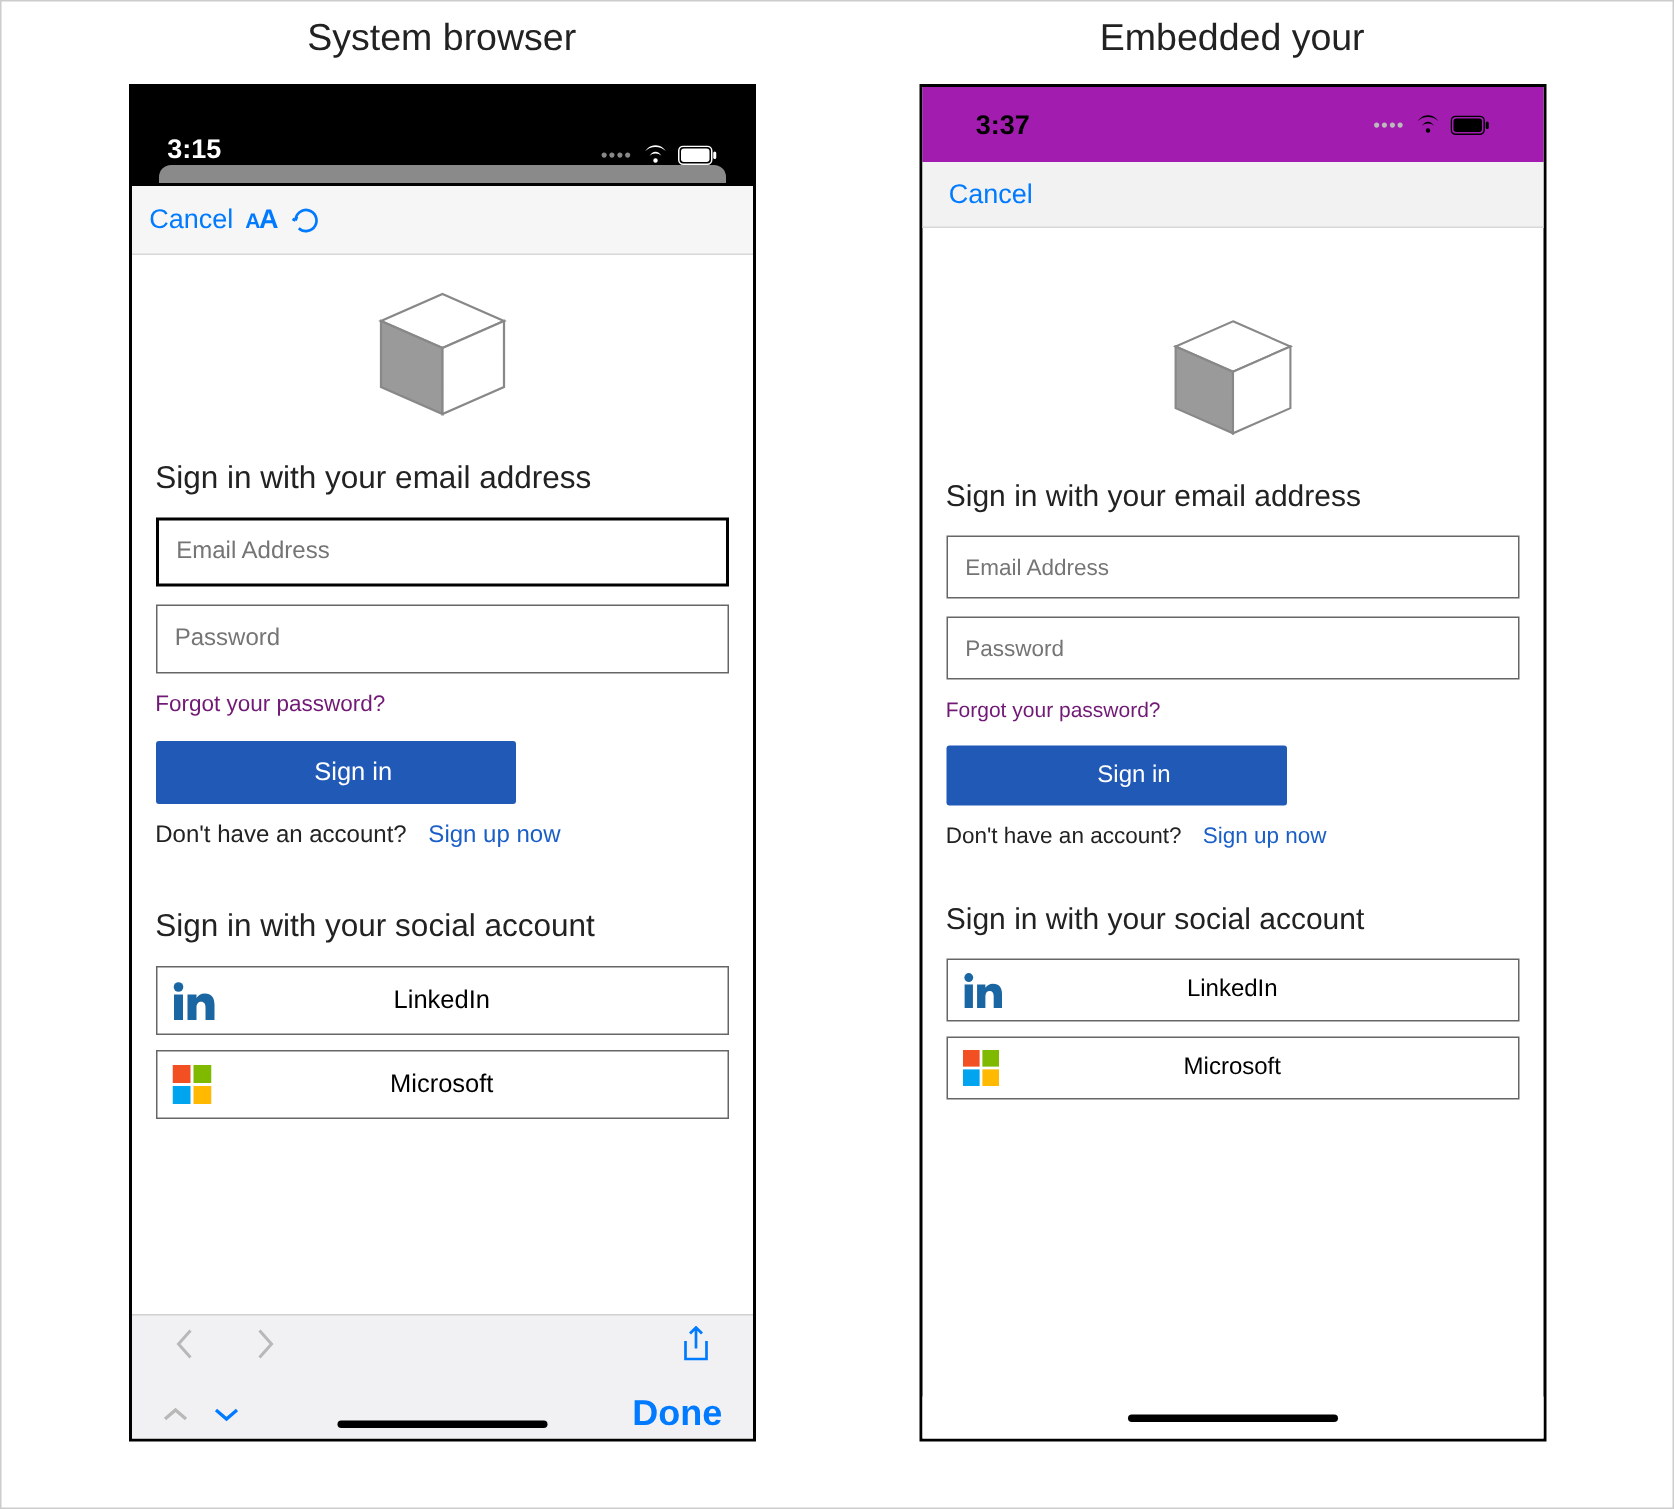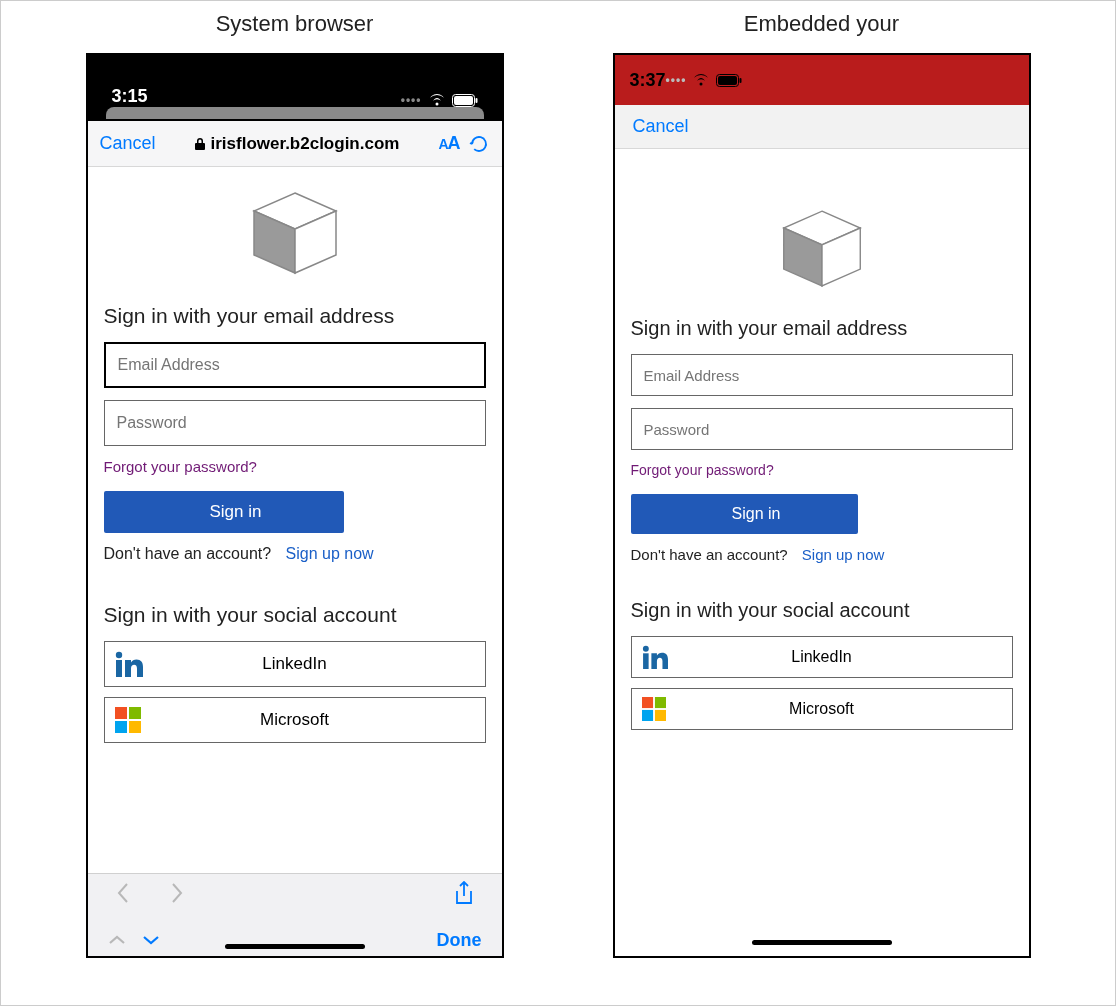--- a/index.html
+++ b/index.html
@@ -11,38 +11,38 @@
     border: 1px solid #ccc;
     position: relative;
   }
   .container {
     display: flex;
     justify-content: space-around;
     padding: 10px 30px 20px;
   }
   .col { display: flex; flex-direction: column; align-items: center; }
   .col-title {
-    font-size: 22px;
+    font-size: 25px;
     font-weight: 400;
     color: #222;
     margin-bottom: 16px;
   }
   .phone {
     width: 418px;
     border: 2px solid #000;
     background: #fff;
     display: flex;
     flex-direction: column;
   }
   .phone.left { height: 905px; }
   .phone.right { height: 905px; }
 
   
   .status-black { background: #000000; color: #fff; height: 58px; display: flex; align-items: flex-end; justify-content: space-between; padding: 0 24px 6px; font-size: 18px; font-weight: 600; }
-  .status-light { background: #b91c1c; color: #000; height: 50px; display: flex; align-items: center; justify-content: flex-start; padding: 0 15px 0px; font-size: 18px; font-weight: 600; }
+  .status-light { background: #a21caf; color: #000; height: 50px; display: flex; align-items: center; justify-content: space-between; padding: 0 36px 0px; font-size: 18px; font-weight: 600; }
   .status-icons { display: flex; gap: 6px; align-items: center; }
 
   
   .tab-peek { background: #000; height: 8px; position: relative; }
   .tab-peek::before { content:""; position:absolute; top:-6px; left:18px; right:18px; height:12px; background:#8a8a8a; border-radius:8px 8px 0 0; }
 
   
   .browser-bar {
     background: #f6f6f7;
     height: 46px;
@@ -109,21 +109,21 @@
   }
   .social-btn .icon-slot { width: 36px; display:flex; justify-content:flex-start; }
   .social-btn .lbl { flex:1; text-align:center; padding-right: 36px; }
 
   
   .bottom-bar { background:#f1f1f3; border-top:1px solid #d0d0d0; }
   .bb-row1 { height:44px; display:flex; align-items:center; justify-content:space-between; padding:0 28px; }
   .bb-row2 { height:44px; display:flex; align-items:center; justify-content:space-between; padding:0 20px; }
   .chev { color:#b8b8b8; font-size:22px; }
   .share { color:#007aff; }
-  .done { color:#007aff; font-weight:600; font-size:18px; }
+  .done { color:#007aff; font-weight:600; font-size:24px; }
   .up { color:#b8b8b8; font-size:18px; }
   .down { color:#007aff; font-size:18px; }
 
   .home-indicator { height: 20px; display:flex; justify-content:center; align-items:center; }
   .home-indicator .bar { width: 140px; height: 5px; background:#000; border-radius: 3px; }
   .home-indicator.embed { background:#fff; height: 28px; }
 
 </style>
 </head>
 <body>
@@ -147,26 +147,20 @@
               <rect x="2" y="2" width="19" height="9" rx="2" fill="#fff"></rect>
               <rect x="23.5" y="4" width="2" height="5" rx="1" fill="#fff"></rect>
             </svg>
         </div>
       </div>
 
       <div class="tab-peek"></div>
 
       <div class="browser-bar">
         <span class="cancel-link">Cancel</span>
-        <div class="url-wrap">
-          <svg width="12" height="14" viewBox="0 0 12 14">
-              <path fill="#000" d="M3 6V4a3 3 0 016 0v2h1a1 1 0 011 1v5a1 1 0 01-1 1H2a1 1 0 01-1-1V7a1 1 0 011-1h1zm1.5 0h3V4a1.5 1.5 0 00-3 0v2z"></path>
-            </svg>
-          <span>irisflower.b2clogin.com</span>
-        </div>
         <span class="aa"><span>A</span><span class="big">A</span></span>
         <svg class="reload" viewBox="0 0 22 22">
             <path fill="none" stroke="#007aff" stroke-width="1.8" d="M4 11a7 7 0 1 1 2.2 5.1M4 11l-2-1m2 1l1-2.5"></path>
           </svg>
       </div>
 
       <div class="content">
         <div class="cube-wrap">
           <svg width="90" height="85" viewBox="0 0 90 85">
             <polygon points="45,2 86,20 45,38 4,20" fill="#fff" stroke="#888" stroke-width="1.5"></polygon>

